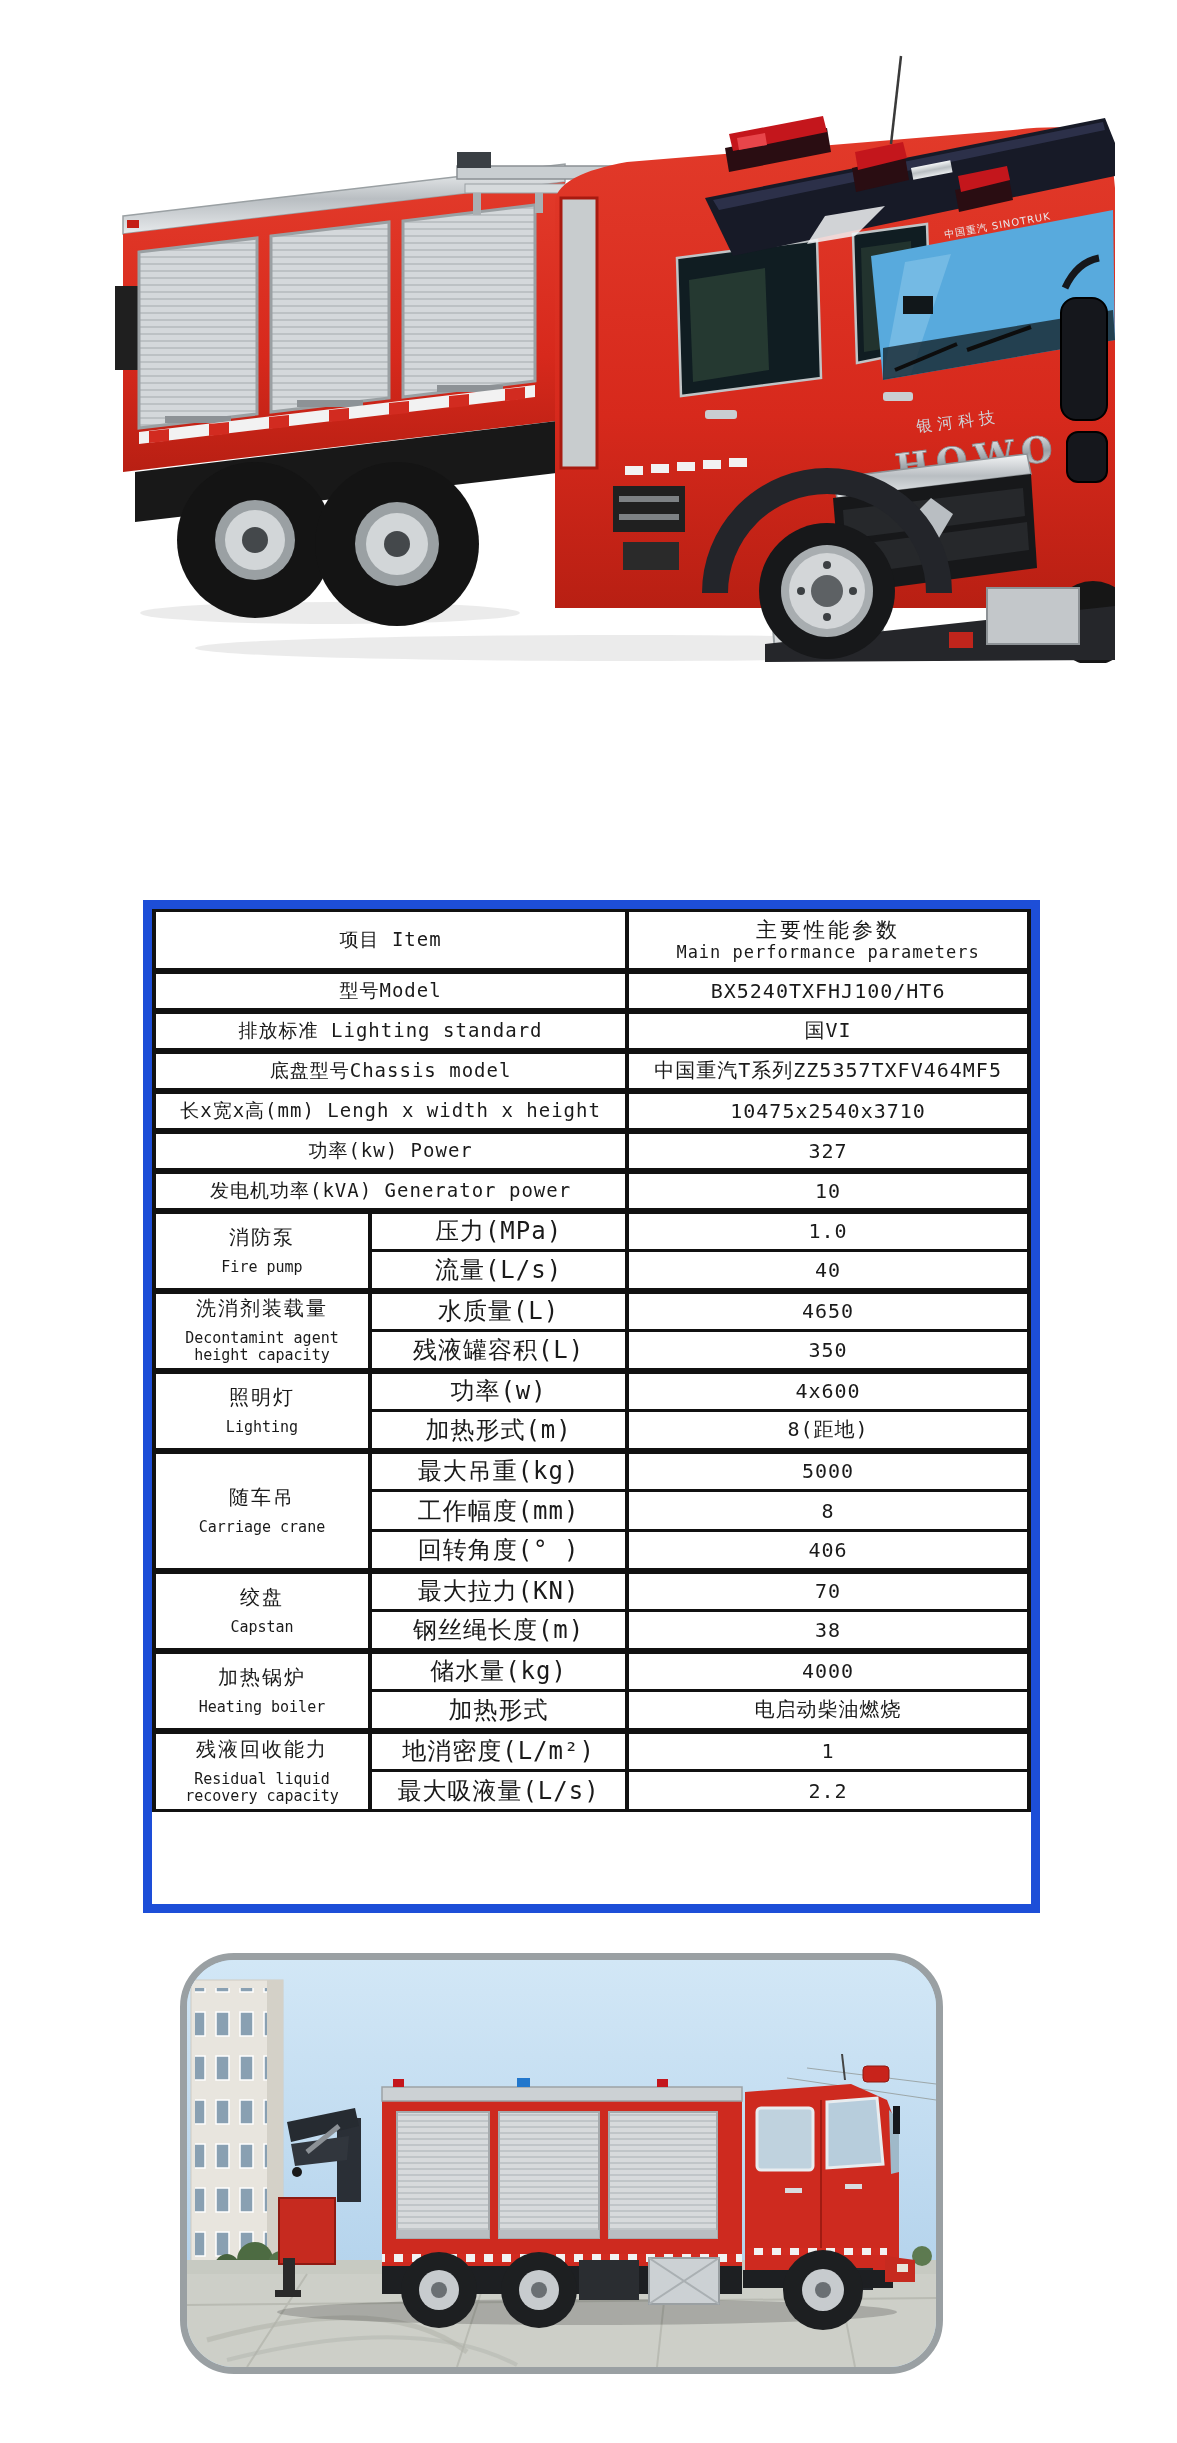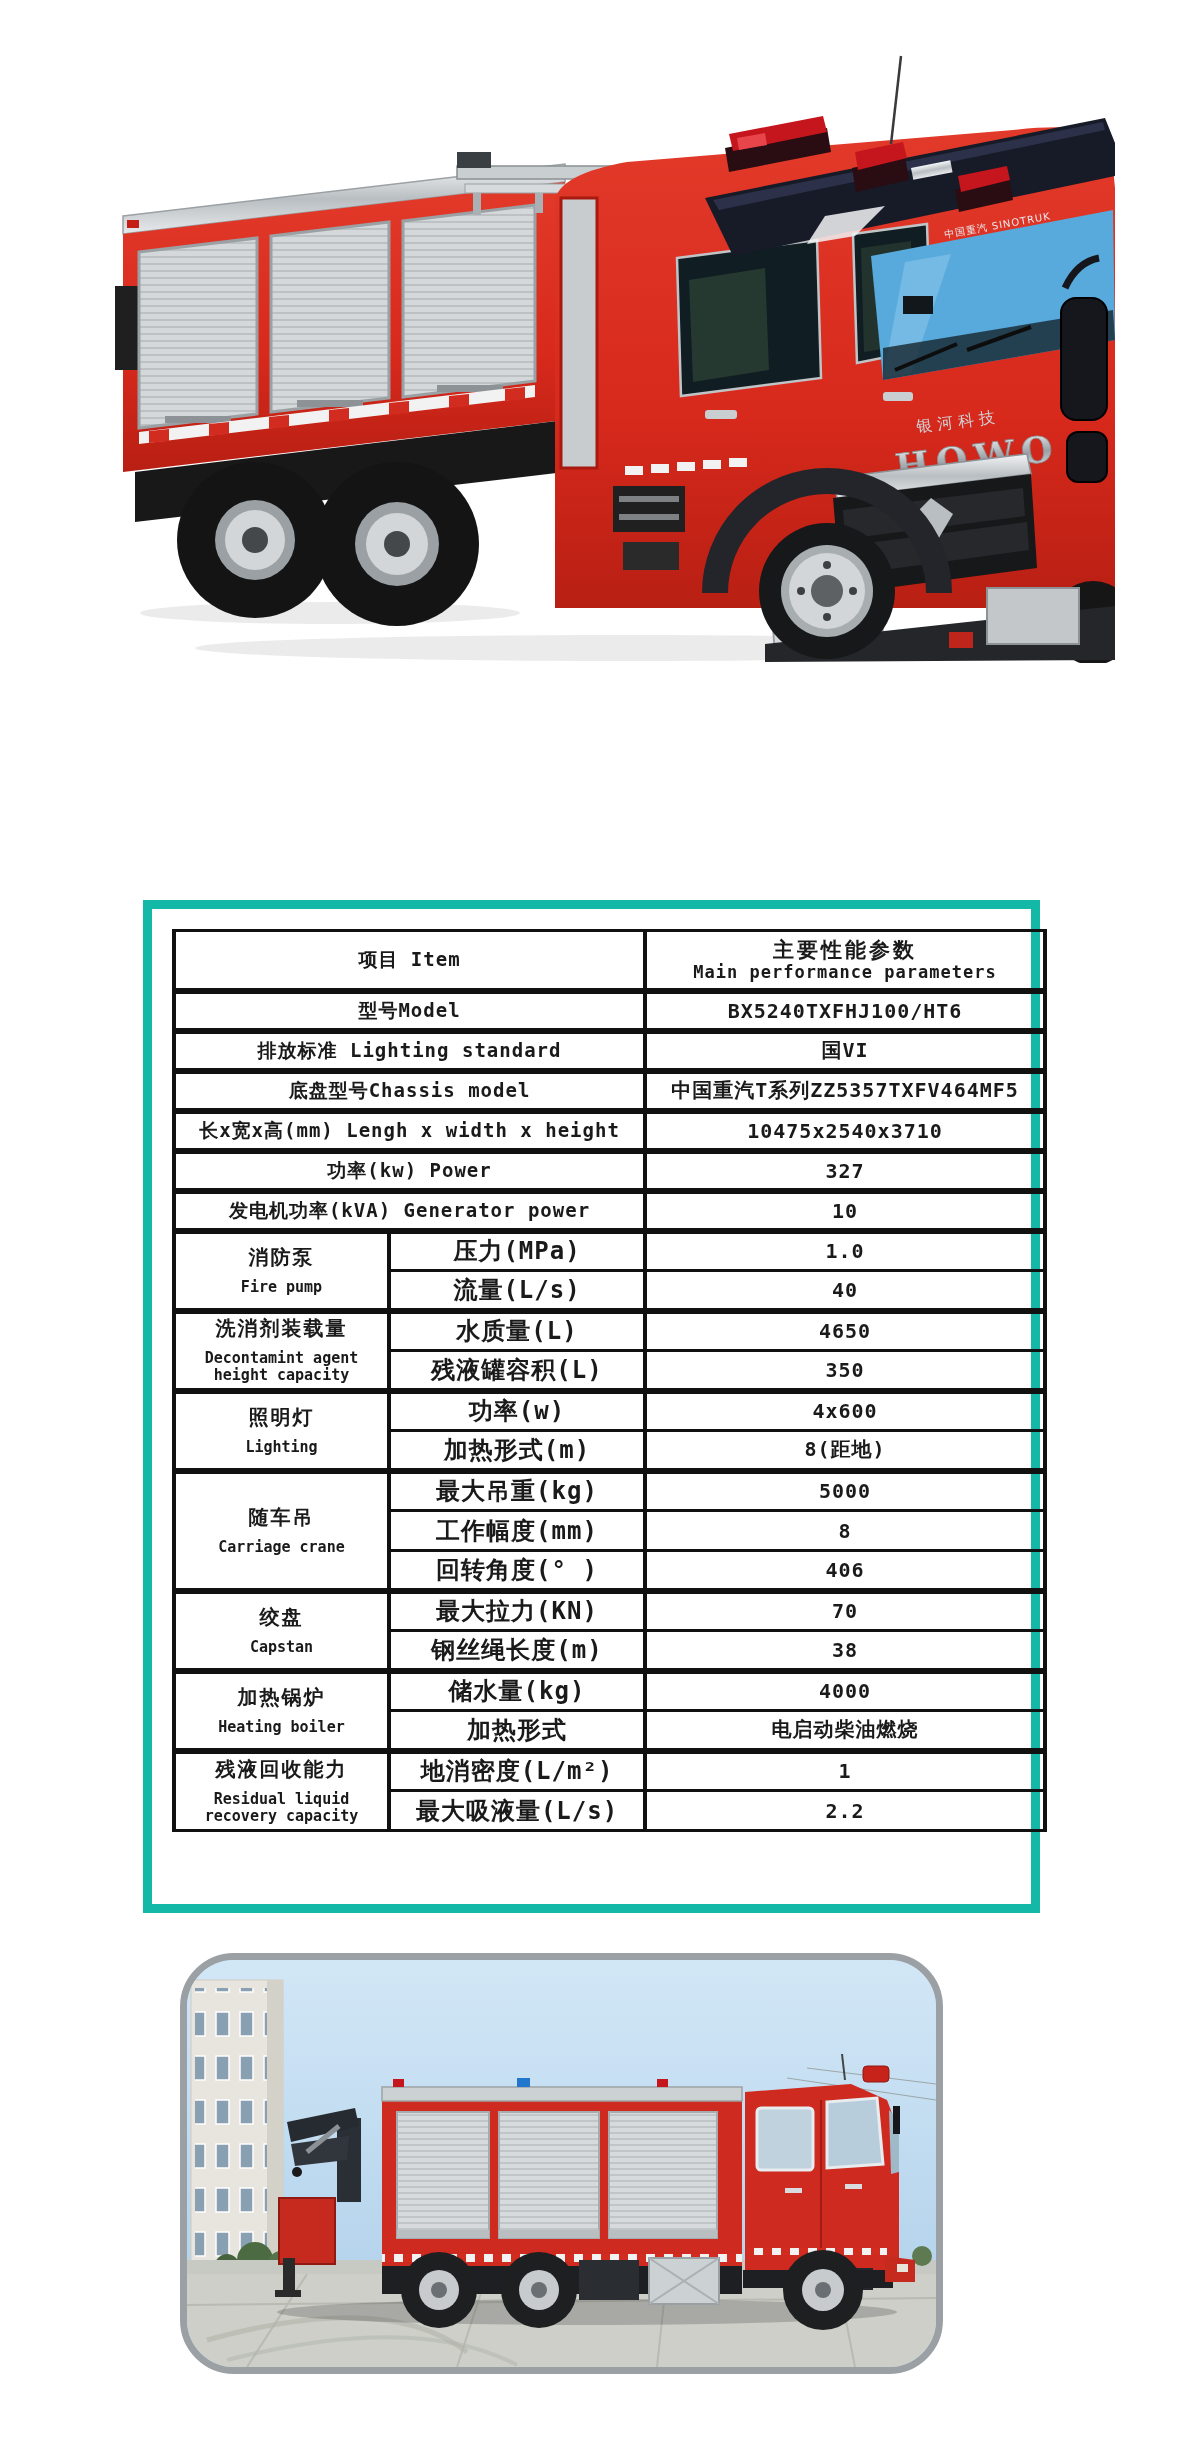--- a/index.html
+++ b/index.html
@@ -5,21 +5,21 @@
   html,body{margin:0;padding:0;background:#ffffff;}
   body{font-family:"Liberation Sans","DejaVu Sans",sans-serif;}
   #canvas{position:relative;width:1177px;height:2443px;background:#ffffff;margin:0 auto;overflow:hidden;}
 
   
   .hero{position:absolute;left:65px;top:48px;width:1050px;height:615px;}
 
   
   .table-frame{
     position:absolute;left:143px;top:900px;width:897px;height:1013px;
-    border:9px solid #14b8a6;background:#ffffff;box-sizing:border-box;padding:20px;font-weight:bold;
+    border:9px solid #1d4ed8;background:#ffffff;box-sizing:border-box;padding:0;
   }
   table.spec{border-collapse:collapse;width:100%;table-layout:fixed;
     font-family:"DejaVu Sans Mono","DejaVu Sans",sans-serif;color:#1a1a1a;}
   table.spec td{border:3px solid #111111;border-left-width:4px;border-right-width:4px;
     text-align:center;vertical-align:middle;padding:0 4px;overflow:hidden;}
   table.spec tr{height:40px;}
   table.spec tr.hrow{height:60px;}
   table.spec tr.sep td{border-top-width:6px;}
   td.lab{font-size:19px;letter-spacing:1px;}
   td.sub{font-size:24px;letter-spacing:1px;}

